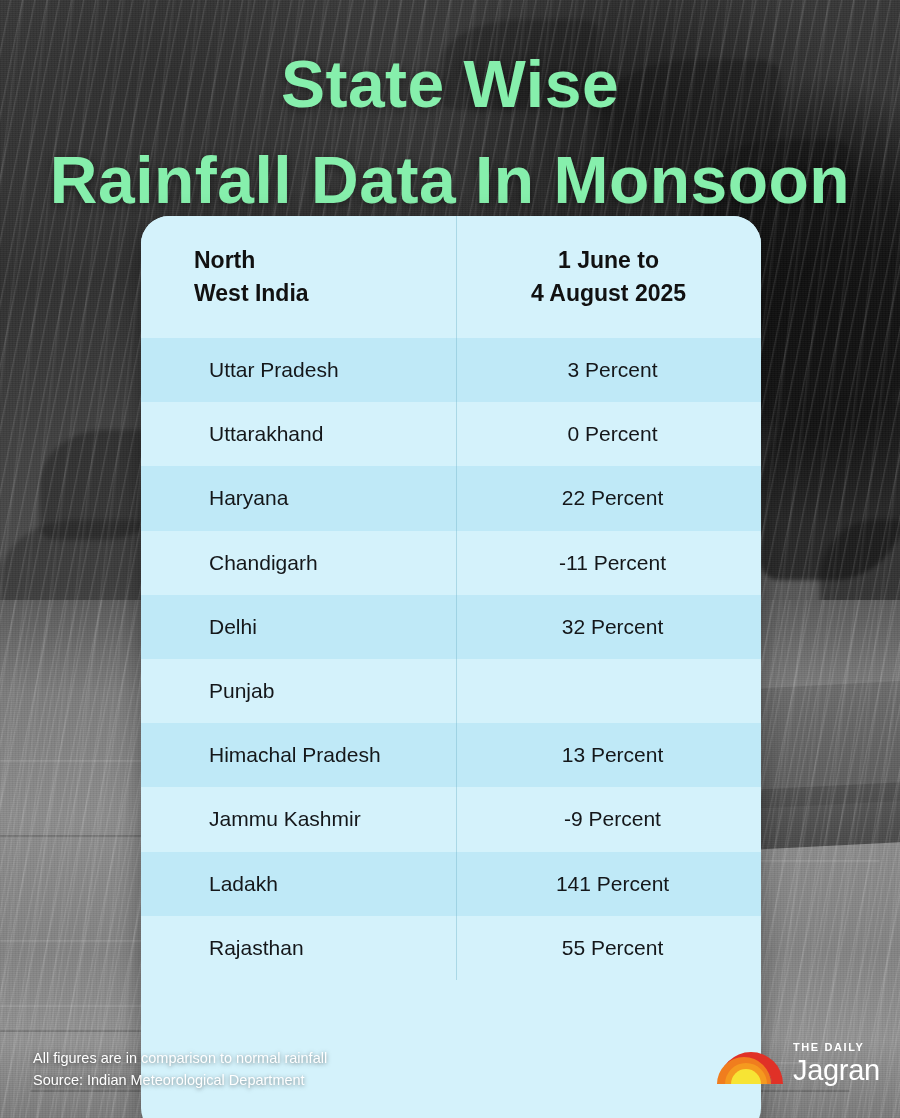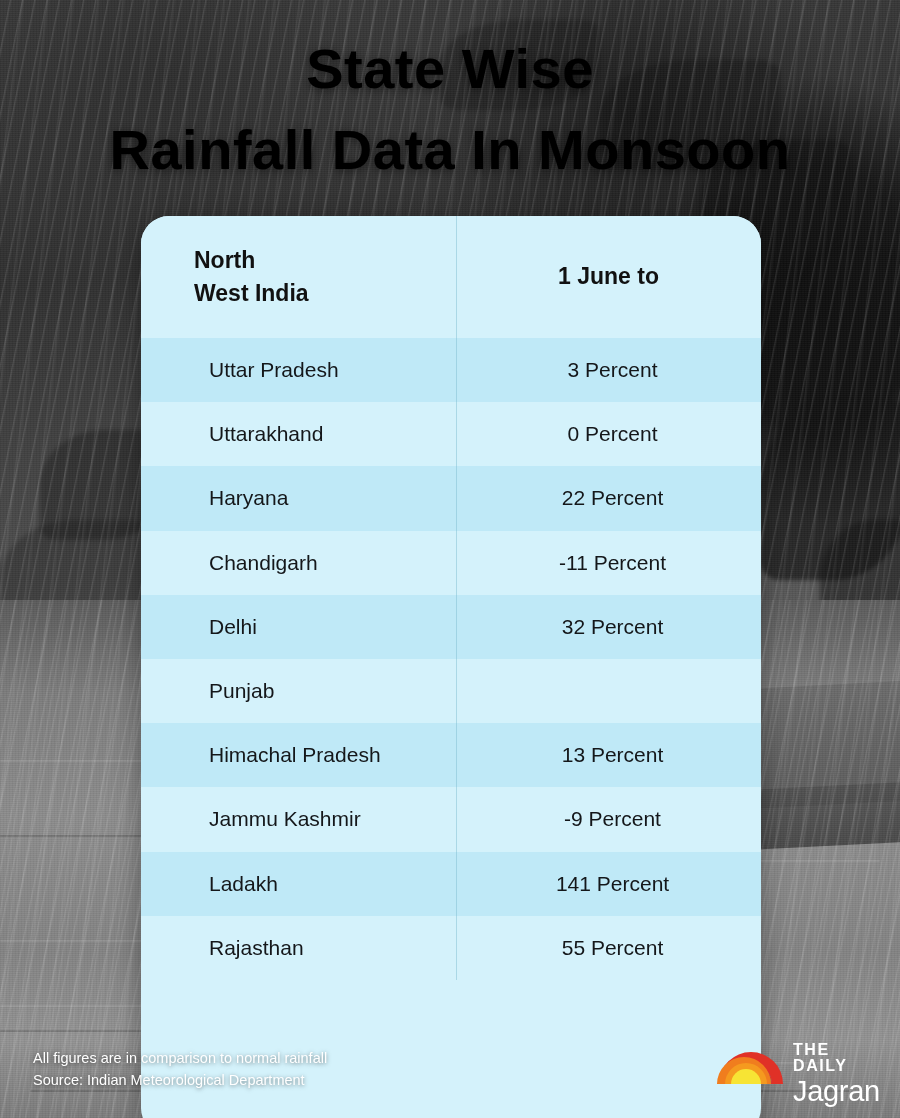--- a/index.html
+++ b/index.html
@@ -74,24 +74,24 @@
     background-image:
       repeating-linear-gradient(0deg, rgba(0,0,0,.05) 0 1px, rgba(255,255,255,.03) 1px 2px),
       repeating-linear-gradient(90deg, rgba(0,0,0,.04) 0 1px, rgba(255,255,255,.02) 1px 3px);
     opacity:.7;
   }
 
   
   #content { position:relative; z-index:2; width:900px; height:1118px; }
 
   .title {
-    position:absolute; left:0; top:28px; width:900px;
-    text-align:center; color:#000000;
+    position:absolute; left:0; top:37px; width:900px;
+    text-align:center; color:#86efac;
     font-family:"Liberation Sans Narrow","Liberation Sans",sans-serif;
-    font-weight:bold; font-size:56px; line-height:1.45;
+    font-weight:bold; font-size:66px; line-height:1.45;
     letter-spacing:.5px;
     text-shadow:0 2px 10px rgba(0,0,0,.45);
   }
   .title .l2 { display:block; }
 
   
   .card {
     position:absolute; left:141px; top:216px;
     width:620px; height:920px;
     border-radius:28px; overflow:hidden;
@@ -120,21 +120,21 @@
     position:absolute; left:33px; top:1048px; width:480px;
     color:#ffffff; font-size:14.5px; line-height:1.5;
     text-shadow:0 1px 4px rgba(0,0,0,.5);
   }
   .footnote span { display:block; }
 
   .logo { position:absolute; left:715px; top:1036px; width:155px; height:62px; }
   .logo .mark { position:absolute; left:0; top:6px; width:72px; height:44px; }
   .logo .wordmark { position:absolute; left:78px; top:2px; width:80px; }
   .logo .the-daily {
-    color:#fff; font-weight:bold; font-size:16px; letter-spacing:1.6px; line-height:1;
+    color:#fff; font-weight:bold; font-size:11px; letter-spacing:1.6px; line-height:1;
     margin-top:4px;
   }
   .logo .jagran {
     color:#fff; font-weight:normal; font-size:29px; line-height:1; margin-top:3px;
     letter-spacing:-.3px;
   }
 </style>
 </head>
 <body>
 
@@ -181,20 +181,21 @@
     <div class="row hdr">
       <div class="c1">
         <div>
           <span>North</span>
           <span>West India</span>
         </div>
       </div>
       <div class="c2">
         <div>
           <span>1 June to</span>
+          <span>4 August 2025</span>
         </div>
       </div>
     </div>
 
     <div class="row drow alt">
       <div class="c1">Uttar Pradesh</div>
       <div class="c2">3 Percent</div>
     </div>
     <div class="row drow base">
       <div class="c1">Uttarakhand</div>

